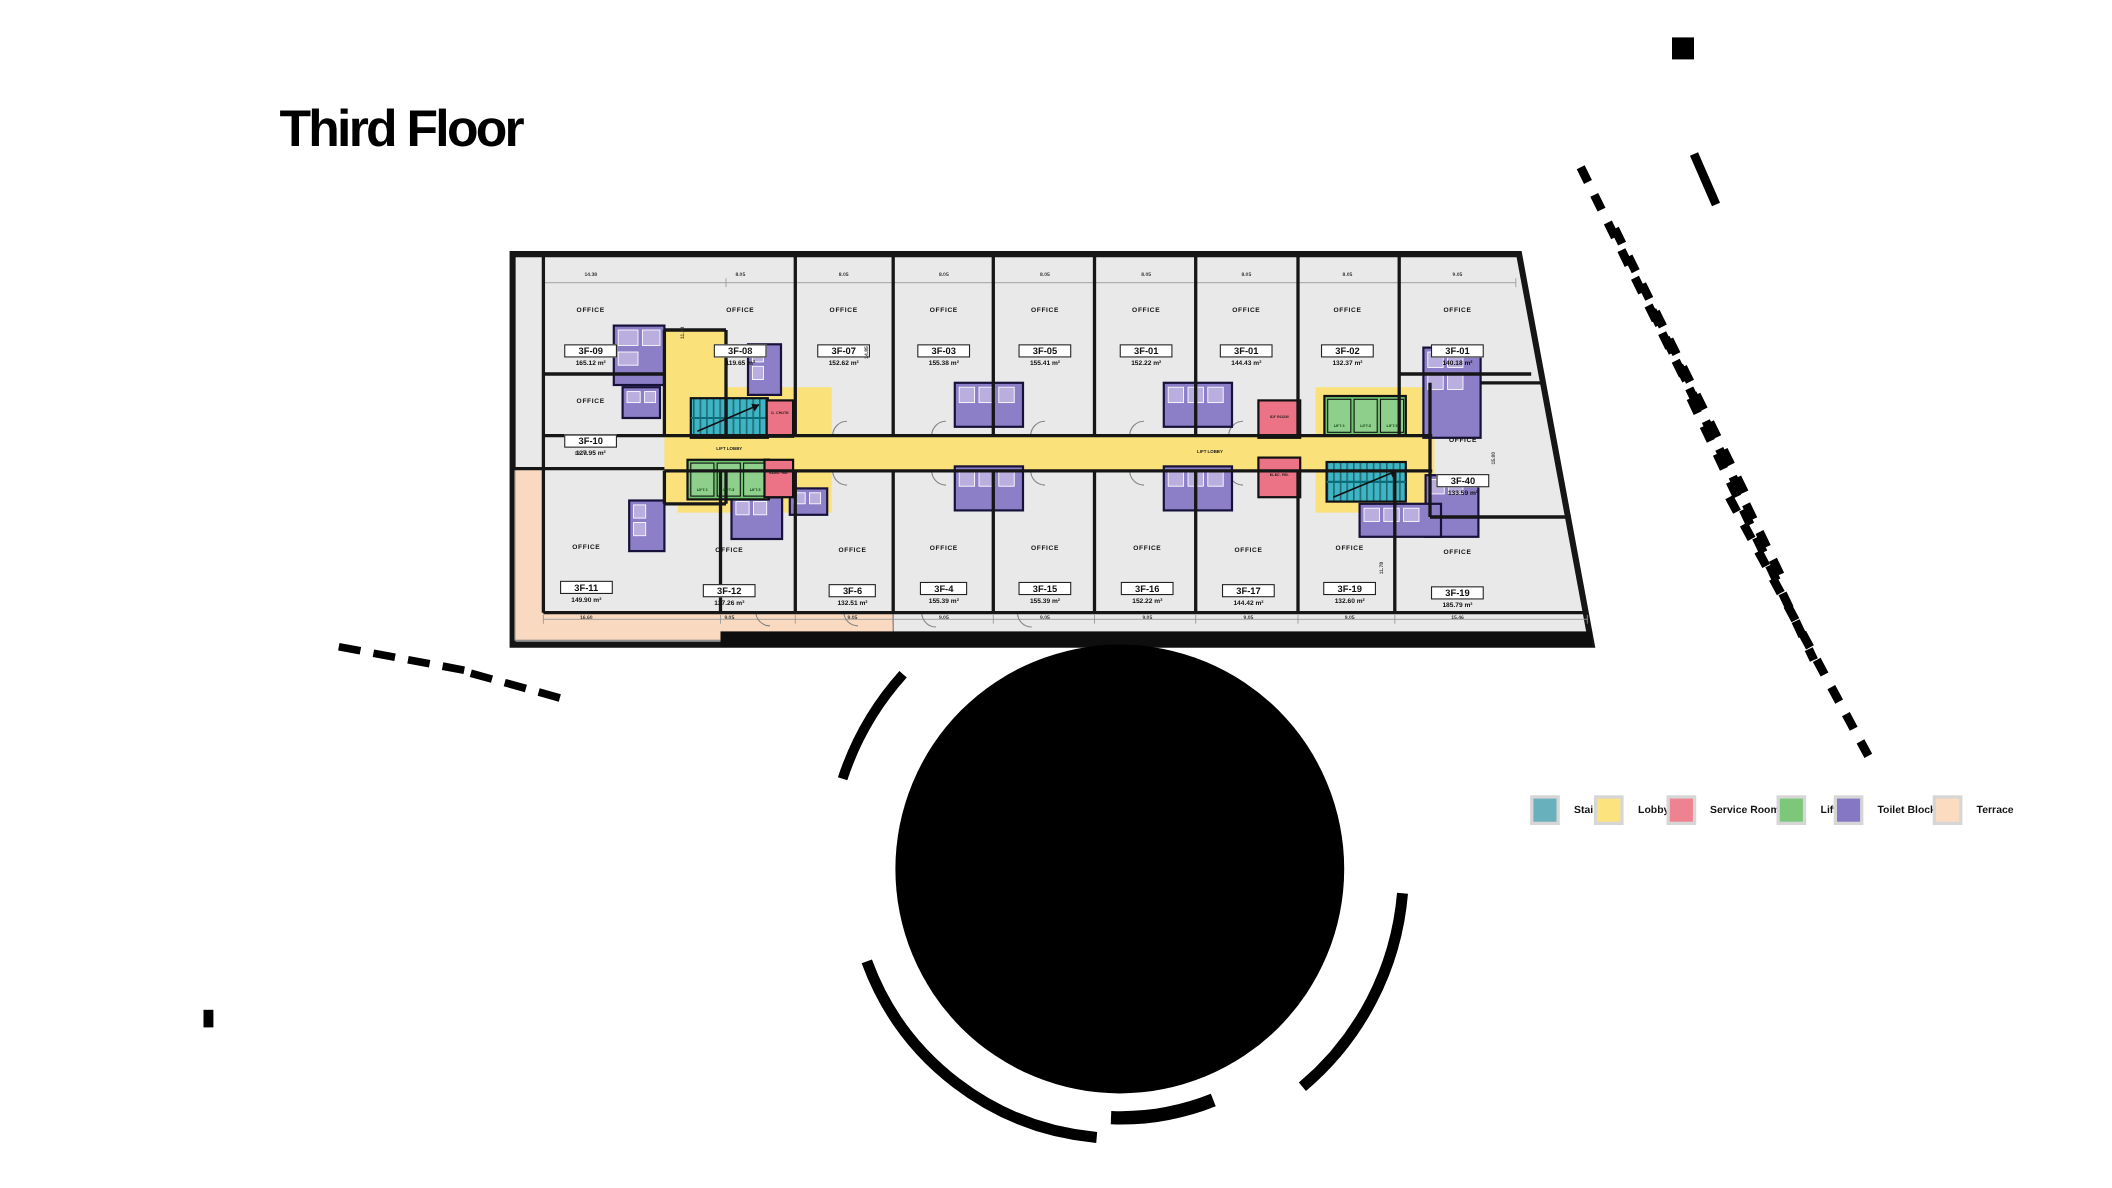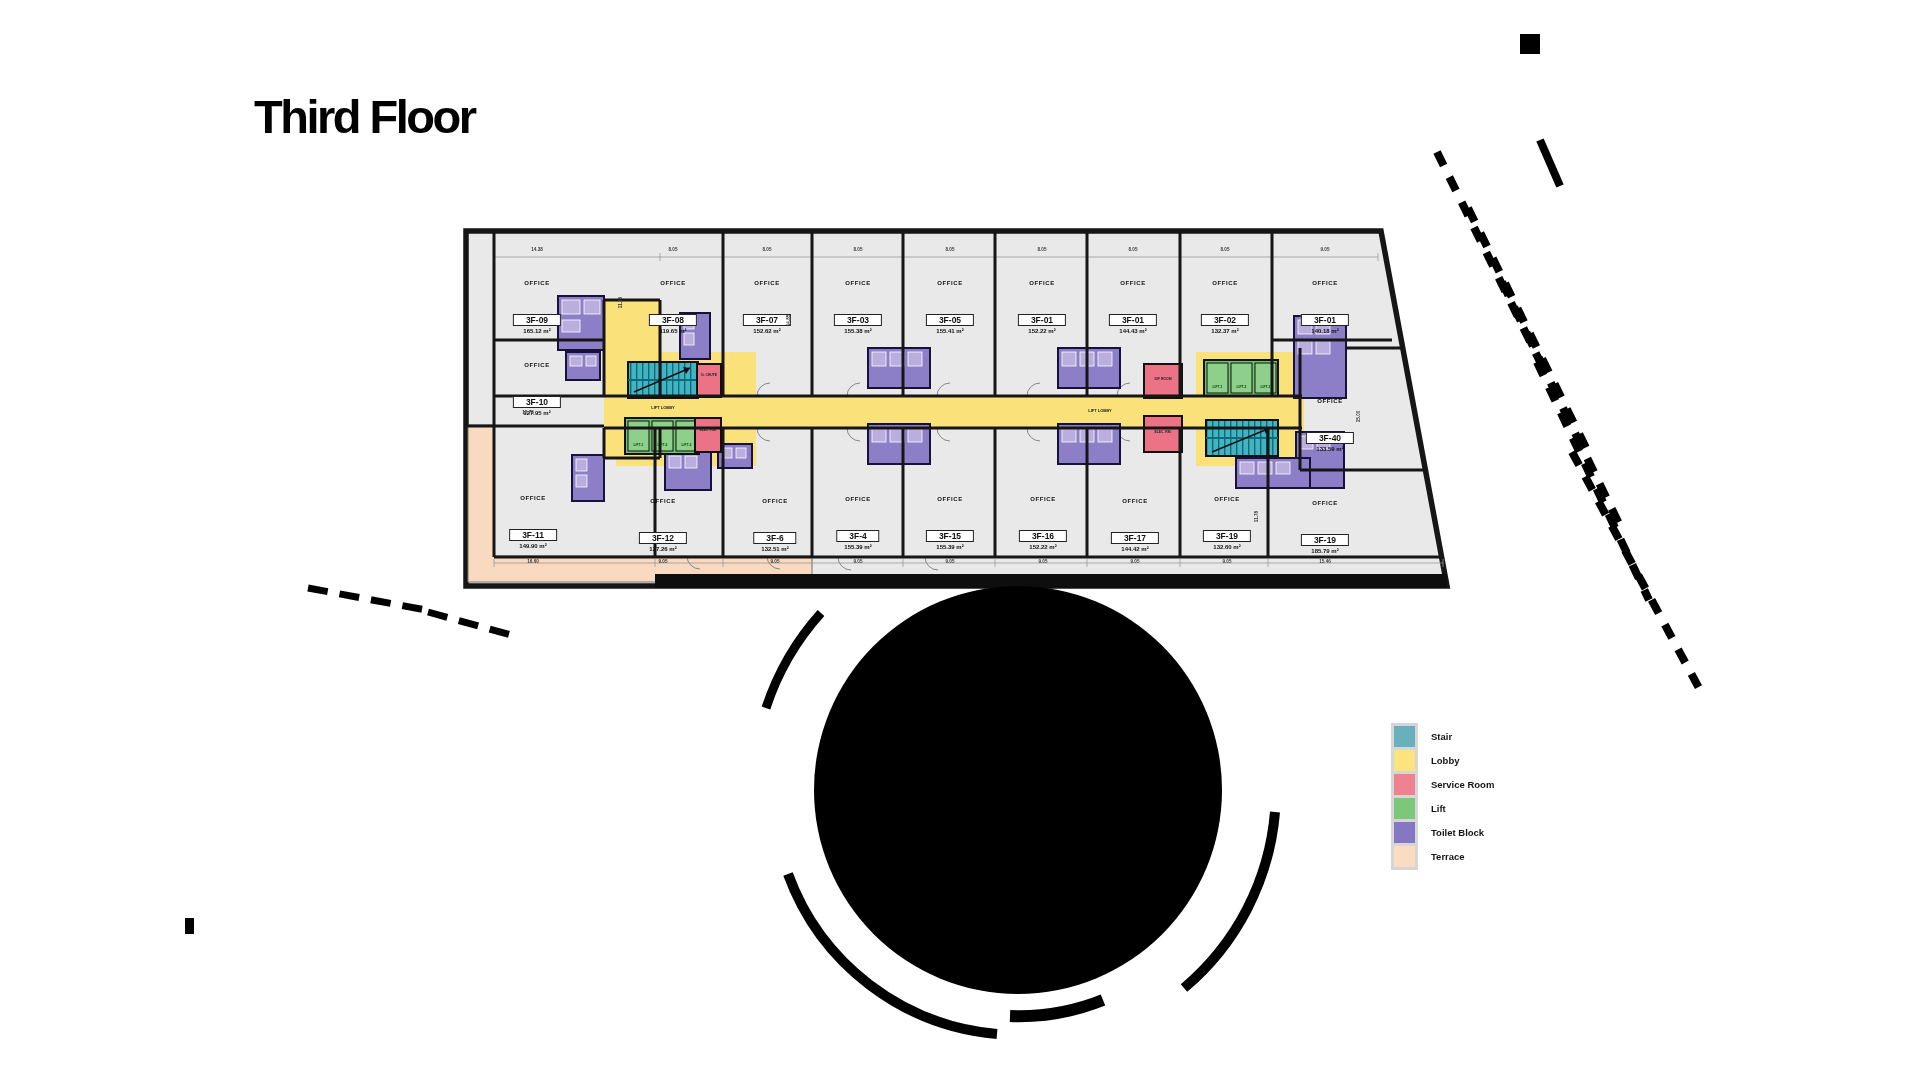--- a/index.html
+++ b/index.html
@@ -13,21 +13,21 @@
   .o-word{font-size:6px;font-weight:700;letter-spacing:.6px;}
   .o-id{display:inline-block;font-size:8.5px;font-weight:700;border:1px solid #222;
         background:#fff;padding:0px 12px;margin:1px 0;}
   .o-area{font-size:6px;font-weight:700;}
   .room-label{position:absolute;transform:translateX(-50%);text-align:center;
               font-size:4px;font-weight:700;color:#222;white-space:nowrap;}
   .room-label.small{font-size:3.4px;white-space:normal;line-height:1.2;}
   .lift-label{position:absolute;transform:translateX(-50%);font-size:3.4px;font-weight:700;color:#0b3d0b;}
   .dim{position:absolute;transform:translateX(-50%);font-size:4.6px;font-weight:700;color:#3c3c3c;}
   .dim.rot{transform:translateX(-50%) rotate(-90deg);}
-  #legend{position:absolute;left:1394px;top:724px;display:flex;flex-direction:column;}
+  #legend{position:absolute;left:1394px;top:724px;display:flex;flex-direction:row;}
   .legend-row{display:flex;align-items:center;height:24px;}
   .swatch{width:21px;height:21px;flex:0 0 21px;box-shadow:0 0 0 3px #d6d6d6;}
   .legend-label{margin-left:16px;font-size:9.5px;font-weight:700;color:#141414;white-space:nowrap;}
 </style>
 </head>
 <body>
 
 <div class="canvas">
 
   <h1 id="page-title">Third Floor</h1>

